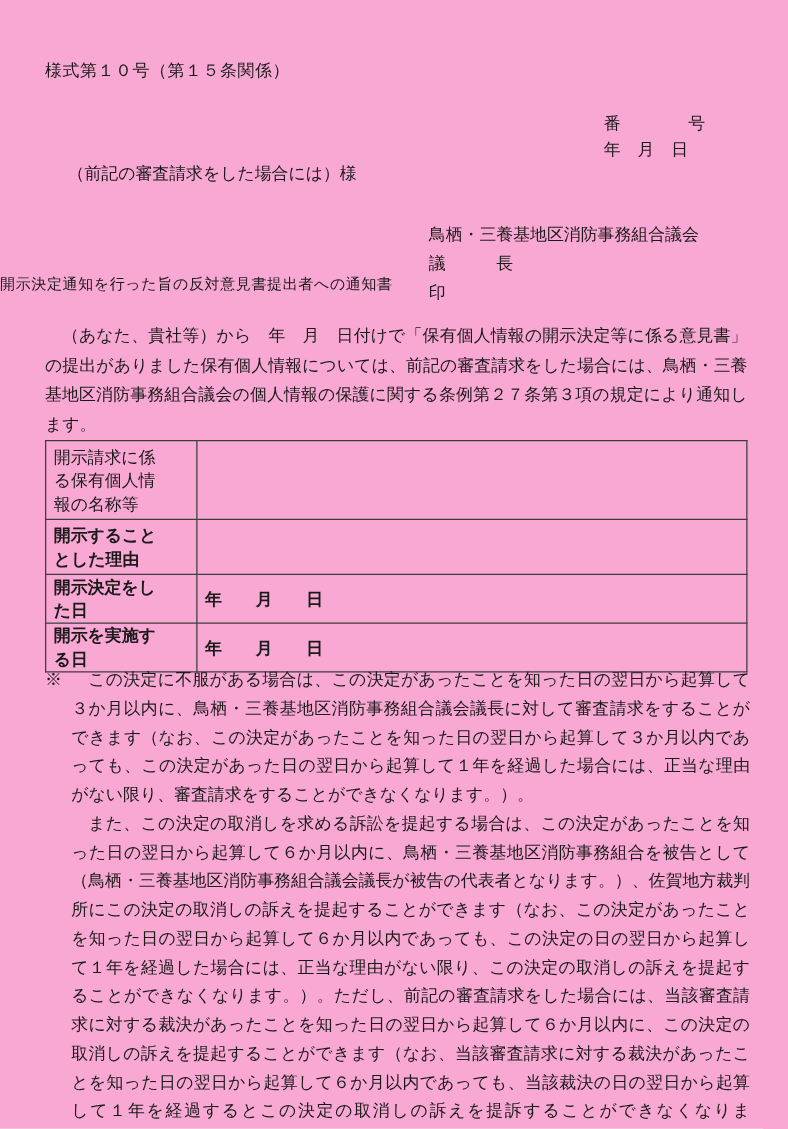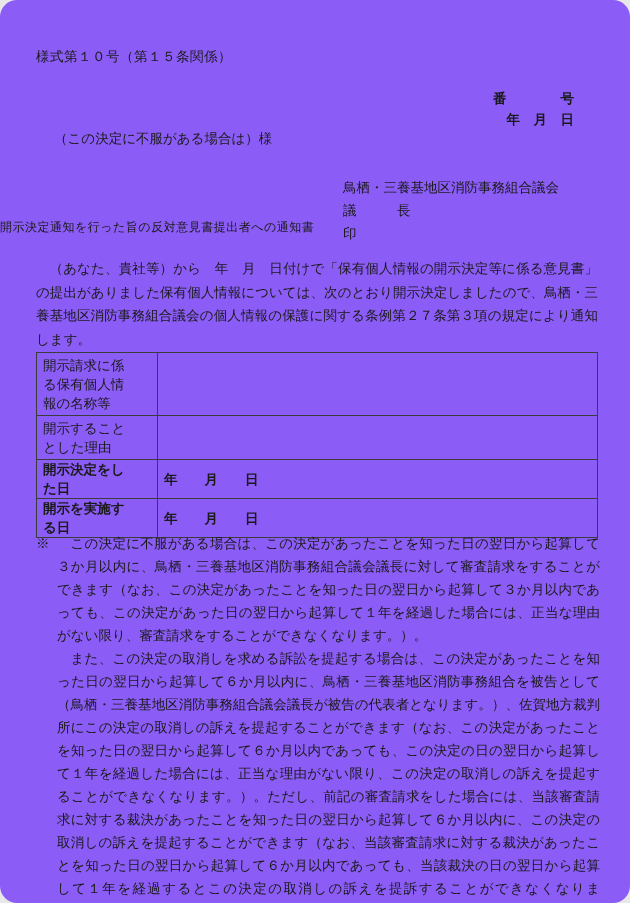--- a/index.html
+++ b/index.html
@@ -3,39 +3,37 @@
 <meta charset="utf-8">
 <style>
   * { margin: 0; padding: 0; box-sizing: border-box; }
   html, body { background: #e8e8e8; }
   body { font-family: "Liberation Serif", "DejaVu Serif", serif; }
   .page {
     position: relative;
     width: 630px;
     height: 903px;
     margin: 0 auto;
-    background: #8b5cf6;
+    background: #f9a8d4;
     color: #1a1a1a;
     font-size: 13.5px;
     overflow: hidden;
-    border-radius: 17px;
   }
   .form-number {
     position: absolute;
     left: 36px;
     top: 48px;
     letter-spacing: 0.5px;
   }
   .number-block {
     position: absolute;
     top: 88px;
-    right: 56px;
-    text-align: right;
+    right: 66px;
+    text-align: left;
     line-height: 21px;
-    font-weight: bold;
   }
   .addressee {
     position: absolute;
     left: 54px;
     top: 130px;
   }
   .sender {
     position: absolute;
     left: 343px;
     top: 164px;
@@ -77,21 +75,21 @@
     font-size: 13.5px;
   }
   table.info-table td {
     border: 1px solid #3c3c3c;
     vertical-align: top;
     line-height: 19px;
     padding: 3px 20px 2px 6px;
   }
   table.info-table td.cell-label { width: 121px; }
   tr.row-1 td { height: 57px; }
-  tr.row-2 td { height: 40px; }
+  tr.row-2 td { height: 40px; font-weight: bold; }
   tr.row-3 td { height: 29px; }
   tr.row-4 td { height: 25px; }
   tr.row-3 td, tr.row-4 td { vertical-align: middle; padding-top: 0; padding-bottom: 0; font-weight: bold; }
   td.cell-value { padding-left: 8px; }
   .note {
     position: absolute;
     left: 57px;
     top: 532px;
     width: 543px;
     line-height: 23px;
@@ -111,33 +109,33 @@
 
 <div class="page">
 
   <div class="form-number">様式第１０号（第１５条関係）</div>
 
   <div class="number-block">
     <div>番　　　　号</div>
     <div>年　月　日</div>
   </div>
 
-  <div class="addressee">（この決定に不服がある場合は）様</div>
+  <div class="addressee">（前記の審査請求をした場合には）様</div>
 
   <div class="sender">
     <div>鳥栖・三養基地区消防事務組合議会</div>
     <div class="sender-line2">
       <span>議　　　長</span>
       <span>印</span>
     </div>
   </div>
 
   <div class="doc-title">開示決定通知を行った旨の反対意見書提出者への通知書</div>
 
-  <div class="body-text">（あなた、貴社等）から　年　月　日付けで「保有個人情報の開示決定等に係る意見書」の提出がありました保有個人情報については、次のとおり開示決定しましたので、鳥栖・三養基地区消防事務組合議会の個人情報の保護に関する条例第２７条第３項の規定により通知します。</div>
+  <div class="body-text">（あなた、貴社等）から　年　月　日付けで「保有個人情報の開示決定等に係る意見書」の提出がありました保有個人情報については、前記の審査請求をした場合には、鳥栖・三養基地区消防事務組合議会の個人情報の保護に関する条例第２７条第３項の規定により通知します。</div>
 
   <table class="info-table">
     <tbody>
       <tr class="row-1">
         <td class="cell-label">開示請求に係る保有個人情報の名称等</td>
         <td class="cell-value"></td>
       </tr>
       <tr class="row-2">
         <td class="cell-label">開示することとした理由</td>
         <td class="cell-value"></td>

